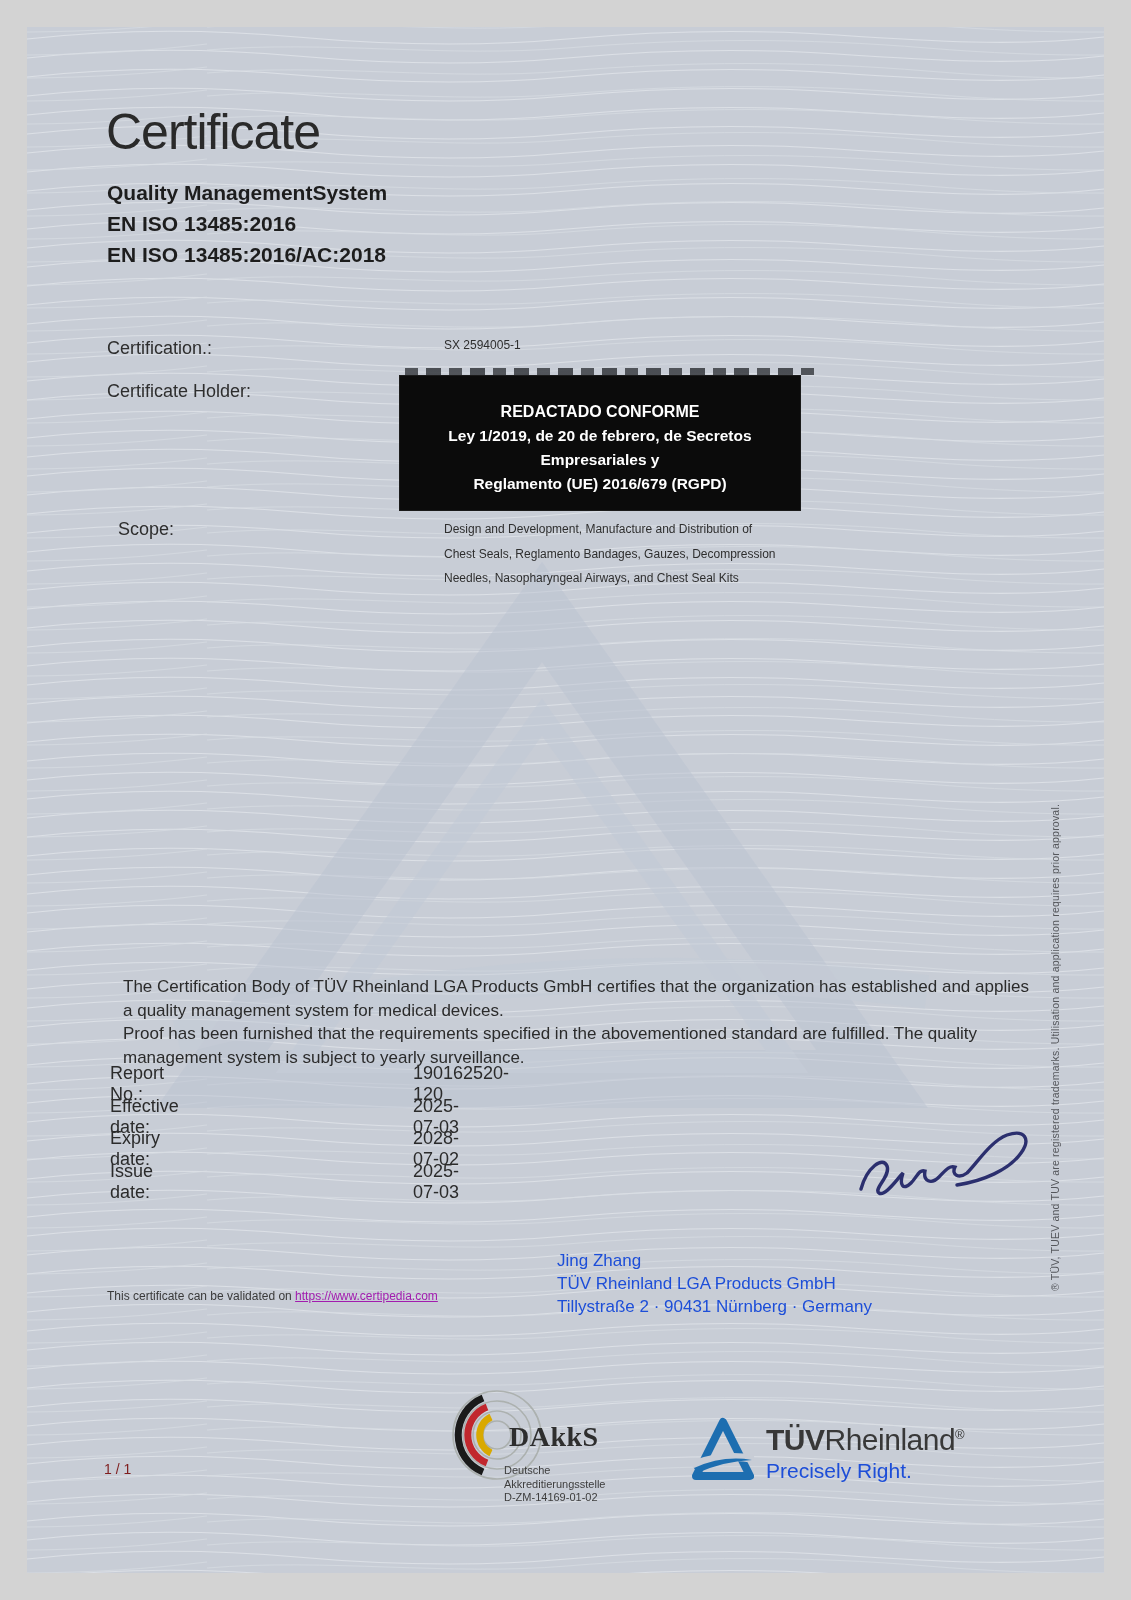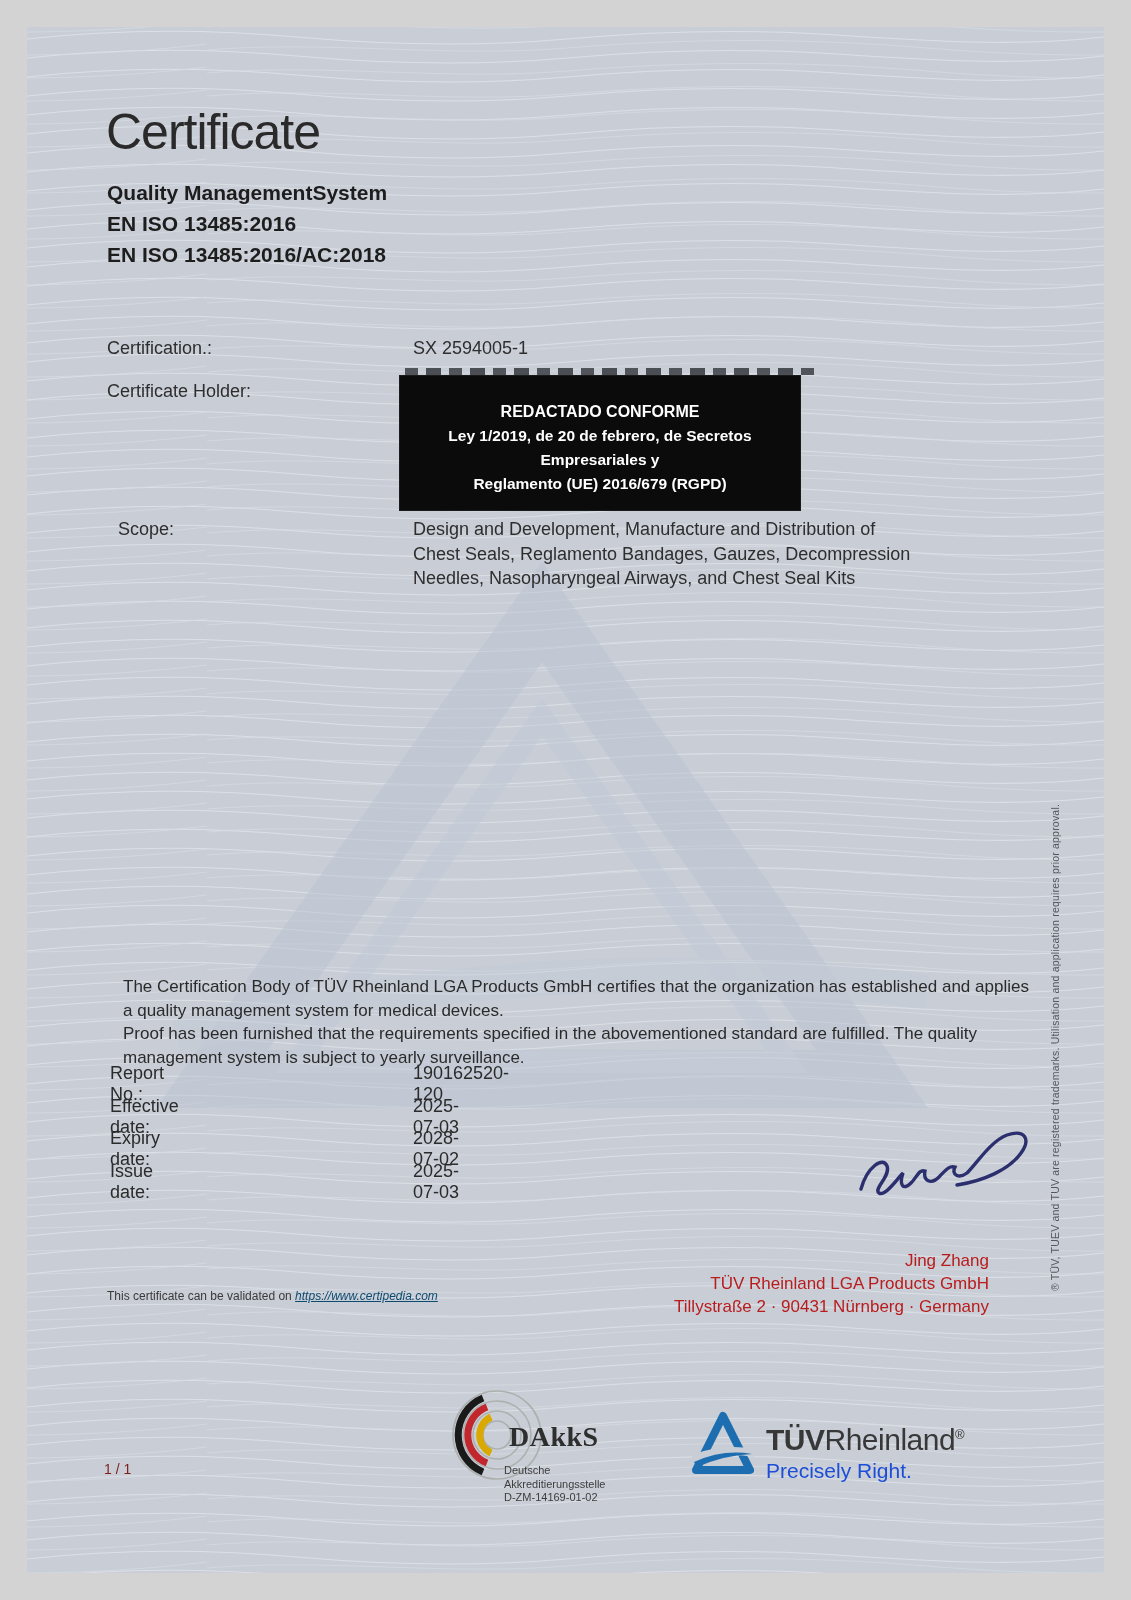--- a/index.html
+++ b/index.html
@@ -16,21 +16,21 @@
     overflow:hidden;
   }
   .bg-svg{position:absolute;left:0;top:0;width:100%;height:100%;}
   .abs{position:absolute;}
   .doc-title{
     left:79px;top:76px;
     font-size:50px;letter-spacing:-1px;color:#2a2a2a;
   }
   .subtitles{left:80px;top:150px;font-size:21px;font-weight:700;color:#1d1d1d;line-height:31px;}
   .field-label{font-size:18px;color:#2e2e2e;}
-  .field-value{font-size:18px;color:#2e2e2e;}
+  .field-value{font-size:12px;color:#2e2e2e;margin-left:31px;}
   .reg-label{left:80px;top:311px;}
   .reg-value{left:386px;top:311px;}
   .holder-label{left:80px;top:354px;}
   .remnant{
     left:378px;top:341px;width:415px;height:7px;
     background:repeating-linear-gradient(90deg,#3c3f44 0 13px,transparent 13px 21px,#34373c 21px 36px,transparent 36px 44px);
     opacity:.85;
   }
   .redaction-box{
     left:373px;top:349px;width:400px;height:134px;
@@ -42,26 +42,26 @@
   .redaction-box .r1{font-size:16px;font-weight:700;line-height:24px;}
   .redaction-box .r2,.redaction-box .r3{font-size:15.5px;font-weight:700;line-height:24px;}
   .scope-label{left:80px;top:492px;margin-left:11px;}
   .scope-value{left:386px;top:490px;line-height:24.5px;}
   .body-text{left:96px;top:948px;width:945px;font-size:17px;color:#2b2b2b;line-height:23.5px;}
   .details{left:80px;top:1036px;font-size:18px;color:#2b2b2b;}
   .details .row{position:relative;height:32.5px;}
   .details .lbl{position:absolute;left:3px;top:0;}
   .details .val{position:absolute;left:306px;top:0;}
   .signature-svg{left:818px;top:1096px;}
-  .sig-block{left:530px;top:1222px;width:432px;text-align:right;font-size:17px;color:#b91c1c;line-height:23px;}
+  .sig-block{left:530px;top:1222px;width:432px;font-size:17px;color:#1d4ed8;line-height:23px;}
   .validate-line{left:80px;top:1262px;font-size:12px;color:#3a3a3a;}
-  .validate-line a{color:#0c4a6e;text-decoration:underline;font-style:italic;}
+  .validate-line a{color:#a21caf;text-decoration:underline;}
   .dakks-wrap{left:398px;top:1362px;}
   .dakks-text{left:477px;top:1437px;font-size:11px;color:#3d3d3d;line-height:13.5px;}
-  .tuv-logo{left:665px;top:1378px;display:flex;align-items:center;}
+  .tuv-logo{left:665px;top:1378px;display:flex;align-items:flex-end;}
   .tuv-words{margin-left:12px;margin-top:18px;}
   .tuv-brand{font-size:30px;color:#383838;letter-spacing:-0.5px;}
   .tuv-brand .b{font-weight:700;}
   .tuv-brand sup{font-size:13px;color:#383838;}
   .tuv-tagline{font-size:21px;color:#1d4ed8;margin-top:2px;}
   .page-num{left:77px;top:1434px;font-size:14px;color:#7f1d1d;}
   .side-note{
     left:1022px;top:1264px;
     transform:rotate(-90deg);transform-origin:0 0;
     font-size:10.5px;color:#55575c;letter-spacing:.2px;white-space:nowrap;width:490px;

